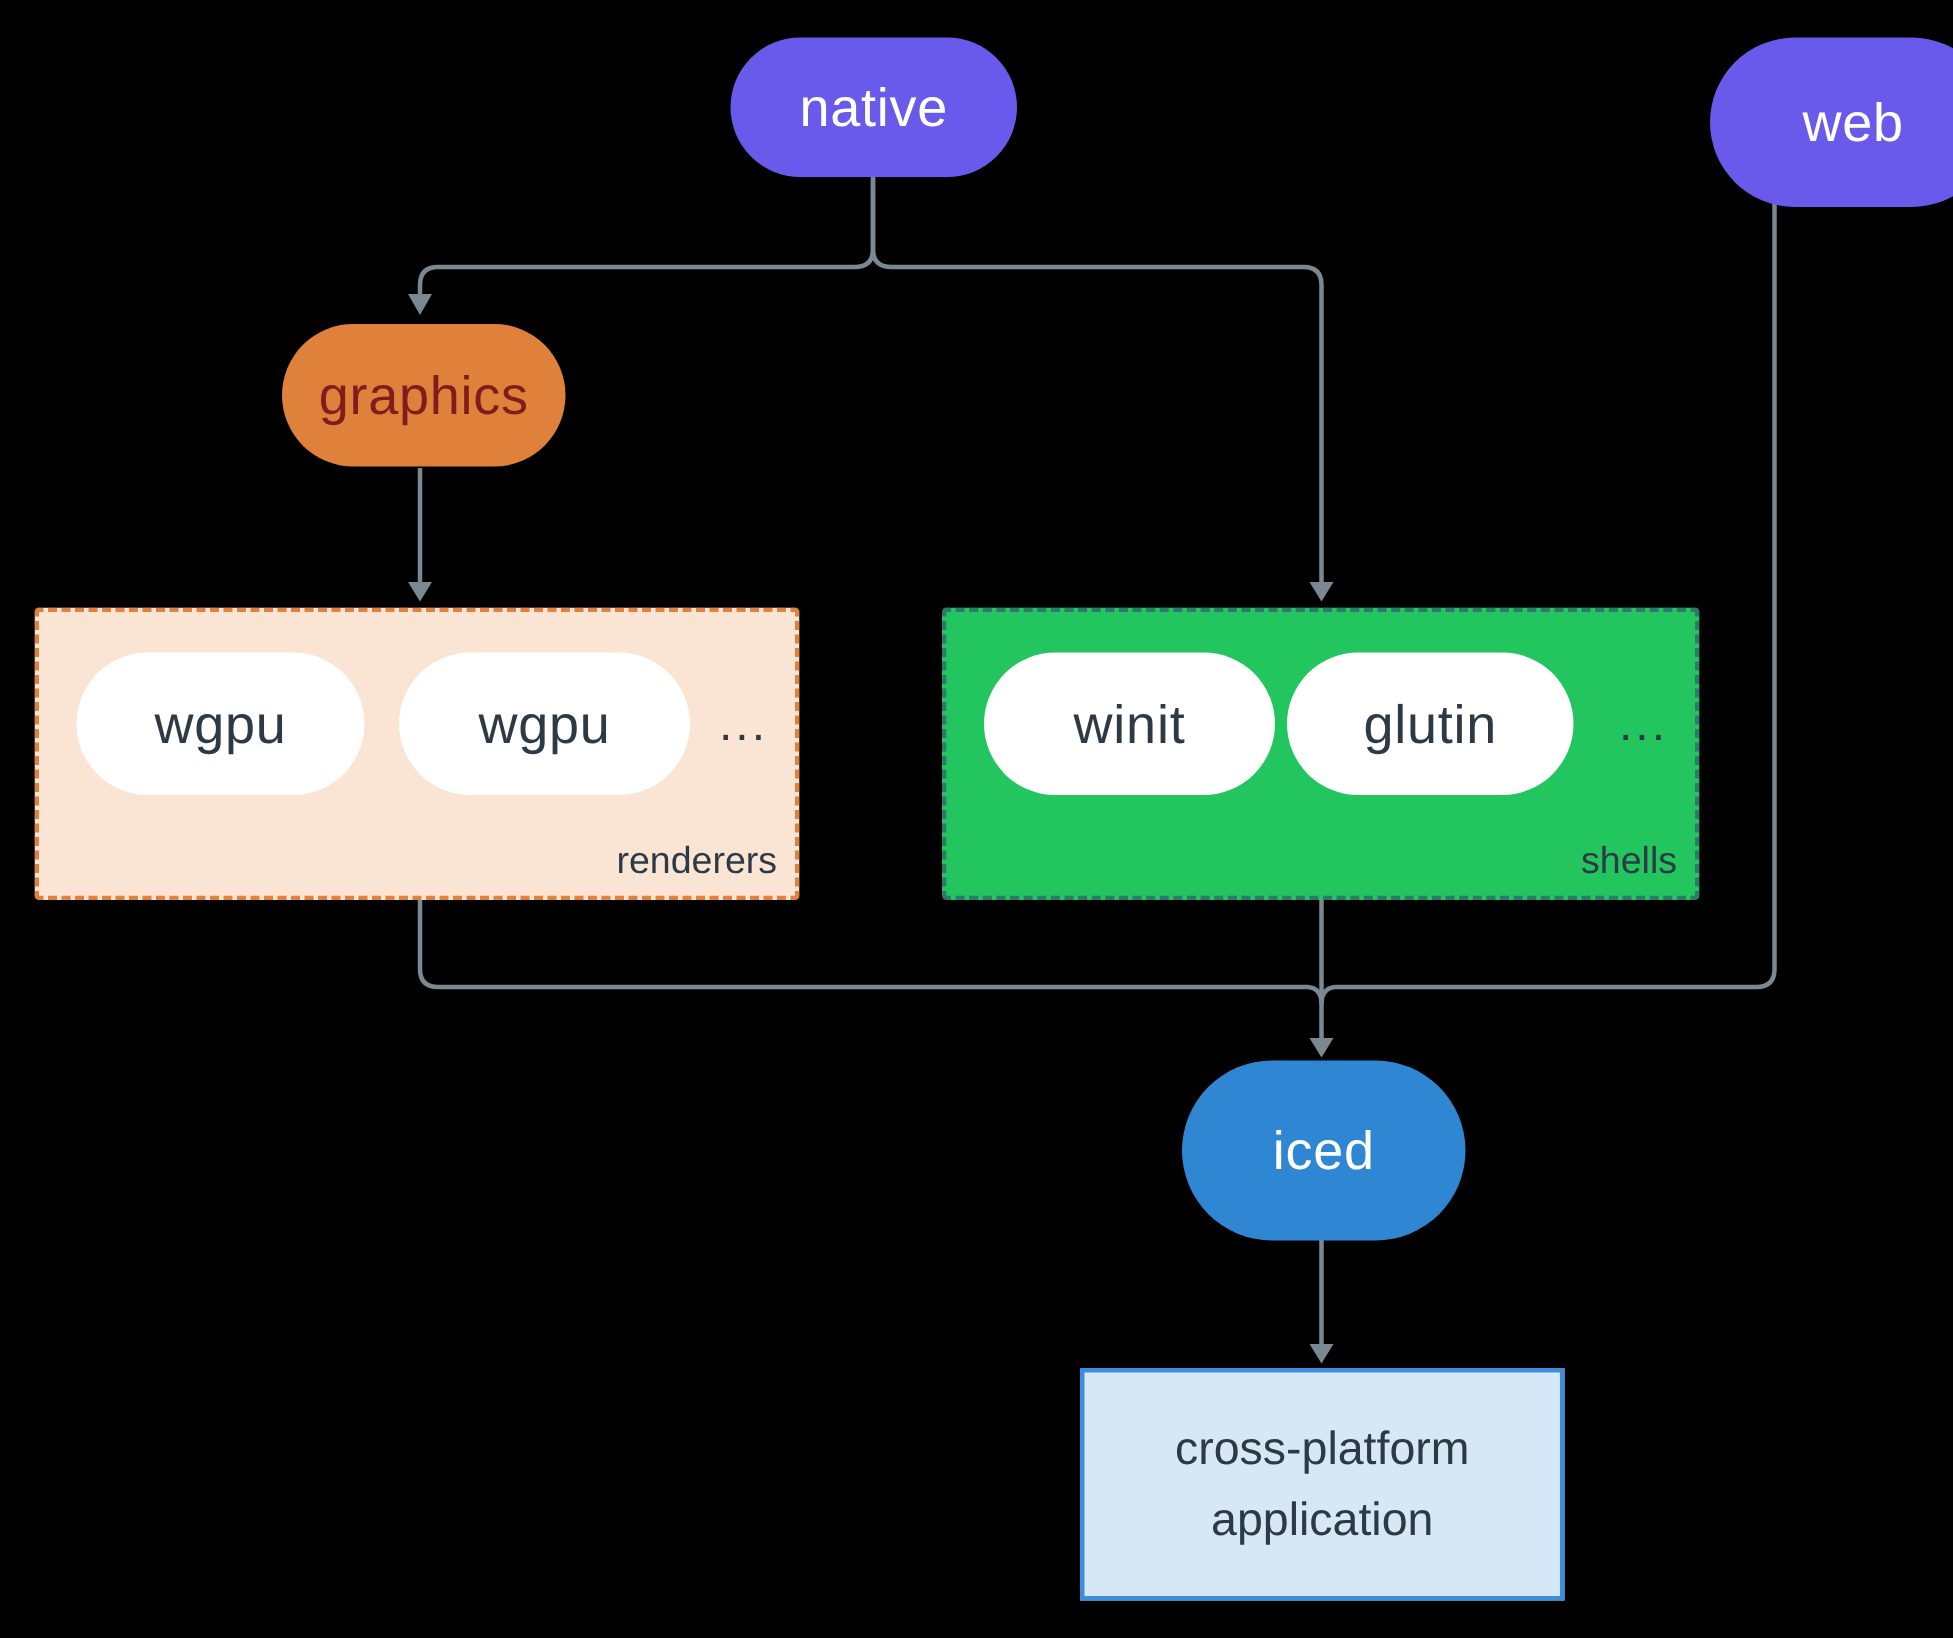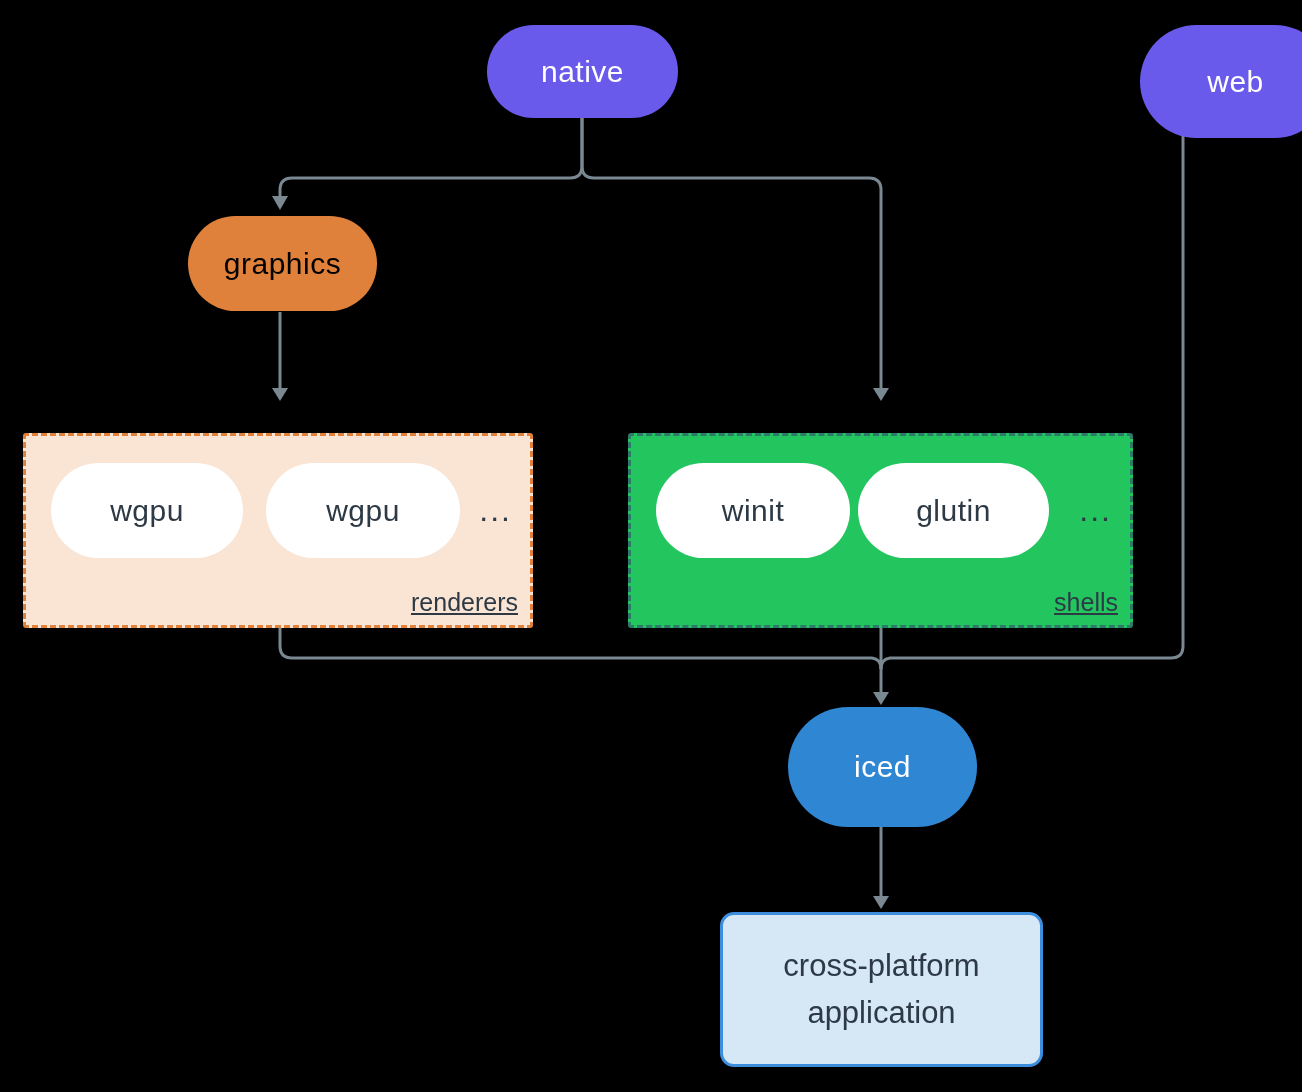--- a/index.html
+++ b/index.html
@@ -6,41 +6,41 @@
   .canvas{
     position:relative;width:1302px;height:1092px;overflow:hidden;
     background:#000;
     font-family:"Liberation Sans","DejaVu Sans",sans-serif;
   }
   .edges{position:absolute;left:0;top:0;pointer-events:none;}
   .edges path{stroke:#7A8892;stroke-width:3;fill:none;}
   .edges polygon{fill:#7A8892;stroke:none;}
   .pill{
     position:absolute;display:flex;align-items:center;justify-content:center;
-    border-radius:60px;font-size:30px;letter-spacing:0.5px;
+    border-radius:60px;font-size:36px;letter-spacing:0.5px;
   }
   .purple{background:#695AEB;color:#FFFFFF;}
-  .orange{background:#E0813B;color:#000000;}
+  .orange{background:#E0813B;color:#7f1d1d;}
   .blue{background:#2F86D3;color:#FFFFFF;}
   .white{background:#FFFFFF;color:#2D3A45;}
-  .group{position:absolute;box-sizing:border-box;border-radius:3px;margin-top:28px;}
+  .group{position:absolute;box-sizing:border-box;border-radius:3px;}
   .group-renderers{background:#FAE4D3;border:3px dashed #E0823C;}
   .group-shells{background:#22c55e;border:3px dashed #2D7A6B;}
   .ellipsis{
     position:absolute;right:18px;top:27px;height:95px;
     display:flex;align-items:center;
     font-size:32px;color:#2D3A45;letter-spacing:2px;
   }
   .group-label{
     position:absolute;right:12px;bottom:8px;
-    font-size:25px;color:#2D3A45;text-decoration:underline;
+    font-size:25px;color:#2D3A45;
   }
   .appbox{
     position:absolute;left:720px;top:912px;width:323px;height:155px;
-    box-sizing:border-box;background:#D6E7F6;border:3px solid #3C8EDD;border-radius:14px;
+    box-sizing:border-box;background:#D6E7F6;border:3px solid #3C8EDD;border-radius:0;
     display:flex;align-items:center;justify-content:center;text-align:center;
     font-size:31px;line-height:1.5;color:#2D3A45;padding:0 34px;
   }
 </style>
 </head>
 <body>
 
 <div class="canvas">
 
   <svg class="edges" width="1302" height="1092" viewBox="0 0 1302 1092">

